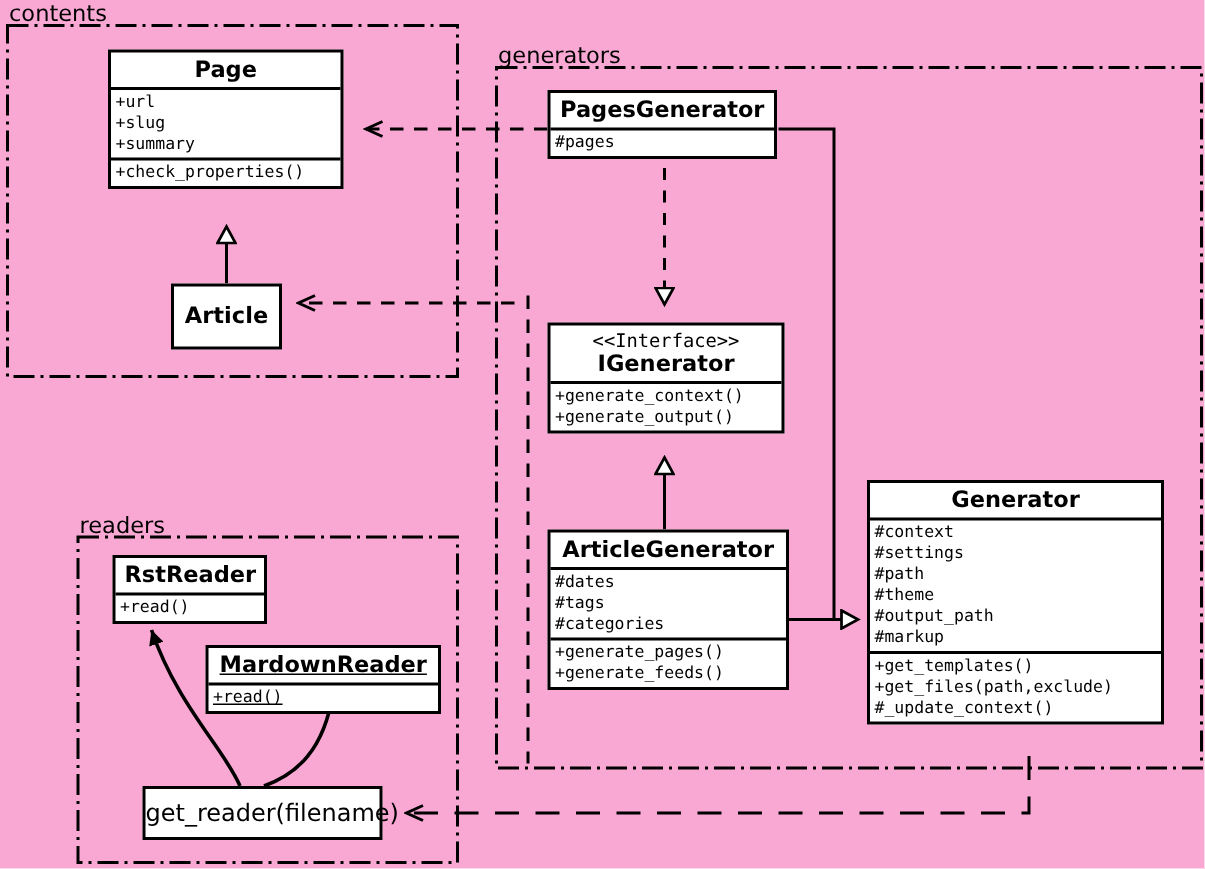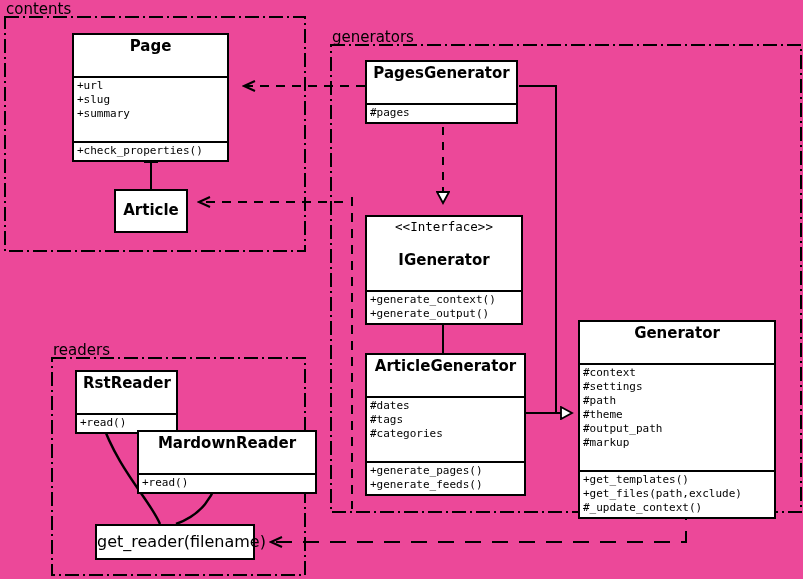--- a/index.html
+++ b/index.html
@@ -4,21 +4,21 @@
 <style>
   html, body {
     margin: 0;
     padding: 0;
     background: #ffffff;
   }
   #canvas {
     position: relative;
     width: 803px;
     height: 579px;
-    background: #ec4899;
+    background: #f9a8d4;
     font-family: "DejaVu Sans", sans-serif;
     overflow: hidden;
   }
   svg.layer {
     position: absolute;
     left: 0;
     top: 0;
     width: 803px;
     height: 579px;
     pointer-events: none;
@@ -33,21 +33,20 @@
     line-height: 1;
   }
   
   .cls {
     position: absolute;
     box-sizing: border-box;
     border: 2px solid #000;
     background: #ffffff;
     display: flex;
     flex-direction: column;
-    gap: 18px;
   }
   .cls-title {
     font-family: "DejaVu Sans", sans-serif;
     font-weight: bold;
     font-size: 15px;
     text-align: center;
     color: #000;
     padding: 3px 6px 4px 6px;
     line-height: 1.08;
     white-space: nowrap;
@@ -197,21 +196,21 @@
     </div>
   </div>
 
   <div class="cls" style="left:75px; top:370px; width:103px;">
     <div class="cls-title">RstReader</div>
     <div class="cls-sec">
       <div class="cls-item">+read()</div>
     </div>
   </div>
 
-  <div class="cls" style="left:137px; top:430px; width:180px;">
+  <div class="cls" style="left:137px; top:430px; width:157px;text-decoration:underline;">
     <div class="cls-title">MardownReader</div>
     <div class="cls-sec">
       <div class="cls-item">+read()</div>
     </div>
   </div>
 
   <div class="cls center-box" style="left:95px; top:524px; width:160px; height:36px;">
     <div class="cls-plain">get_reader(filename)</div>
   </div>
 

